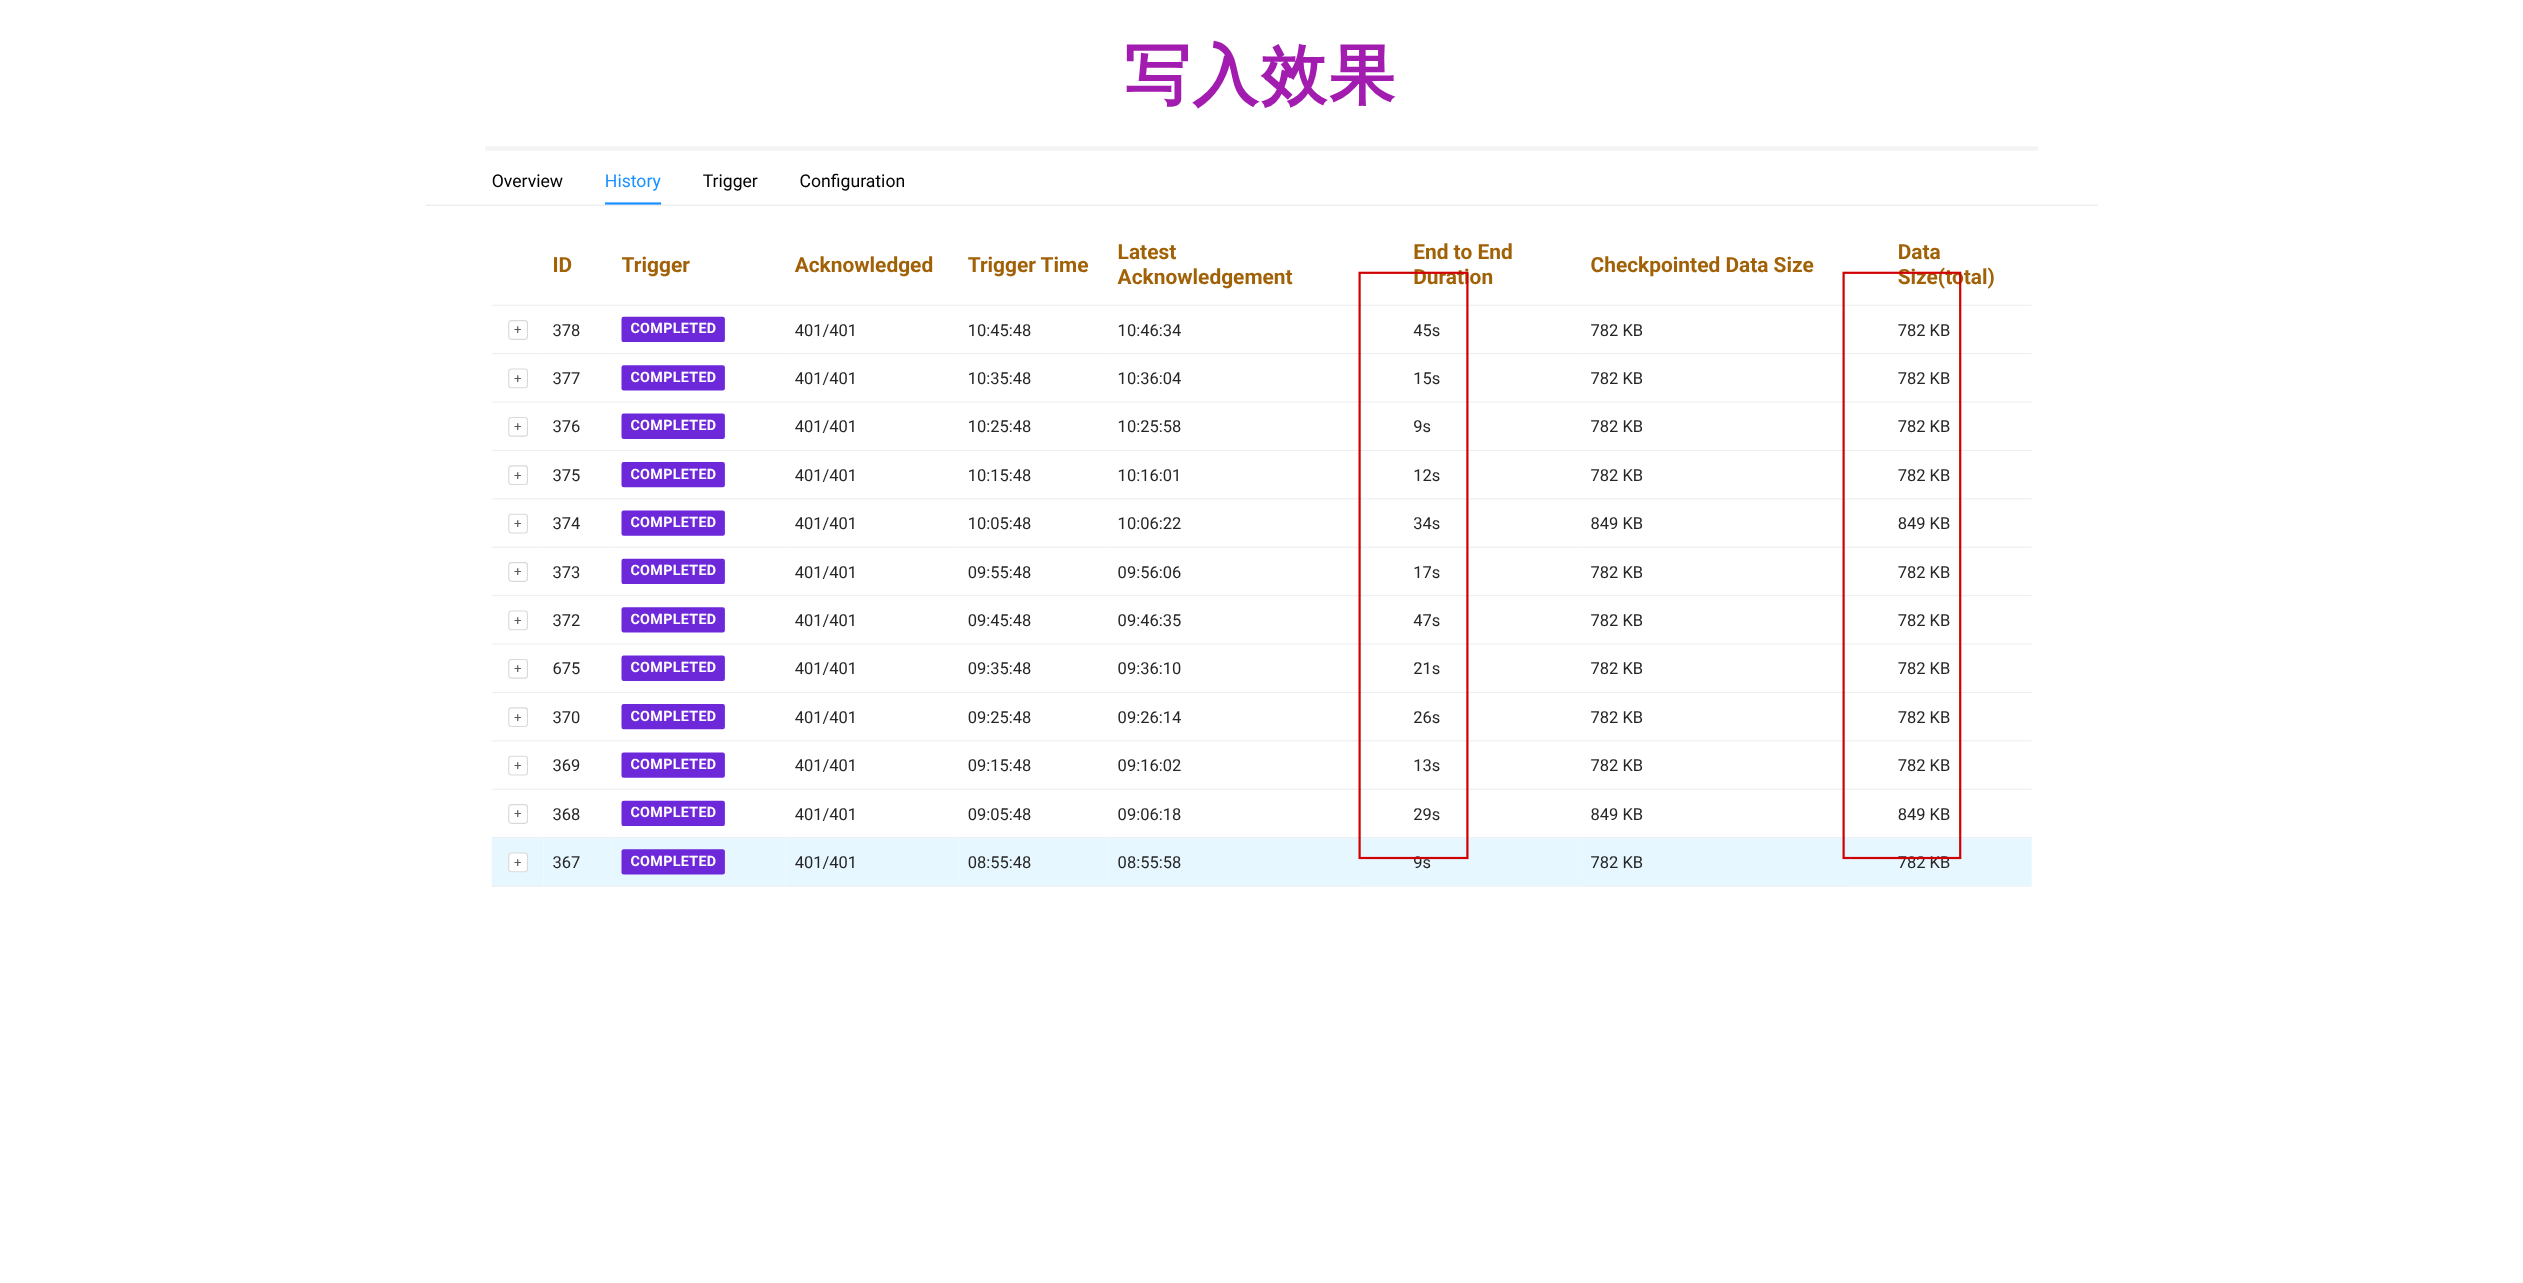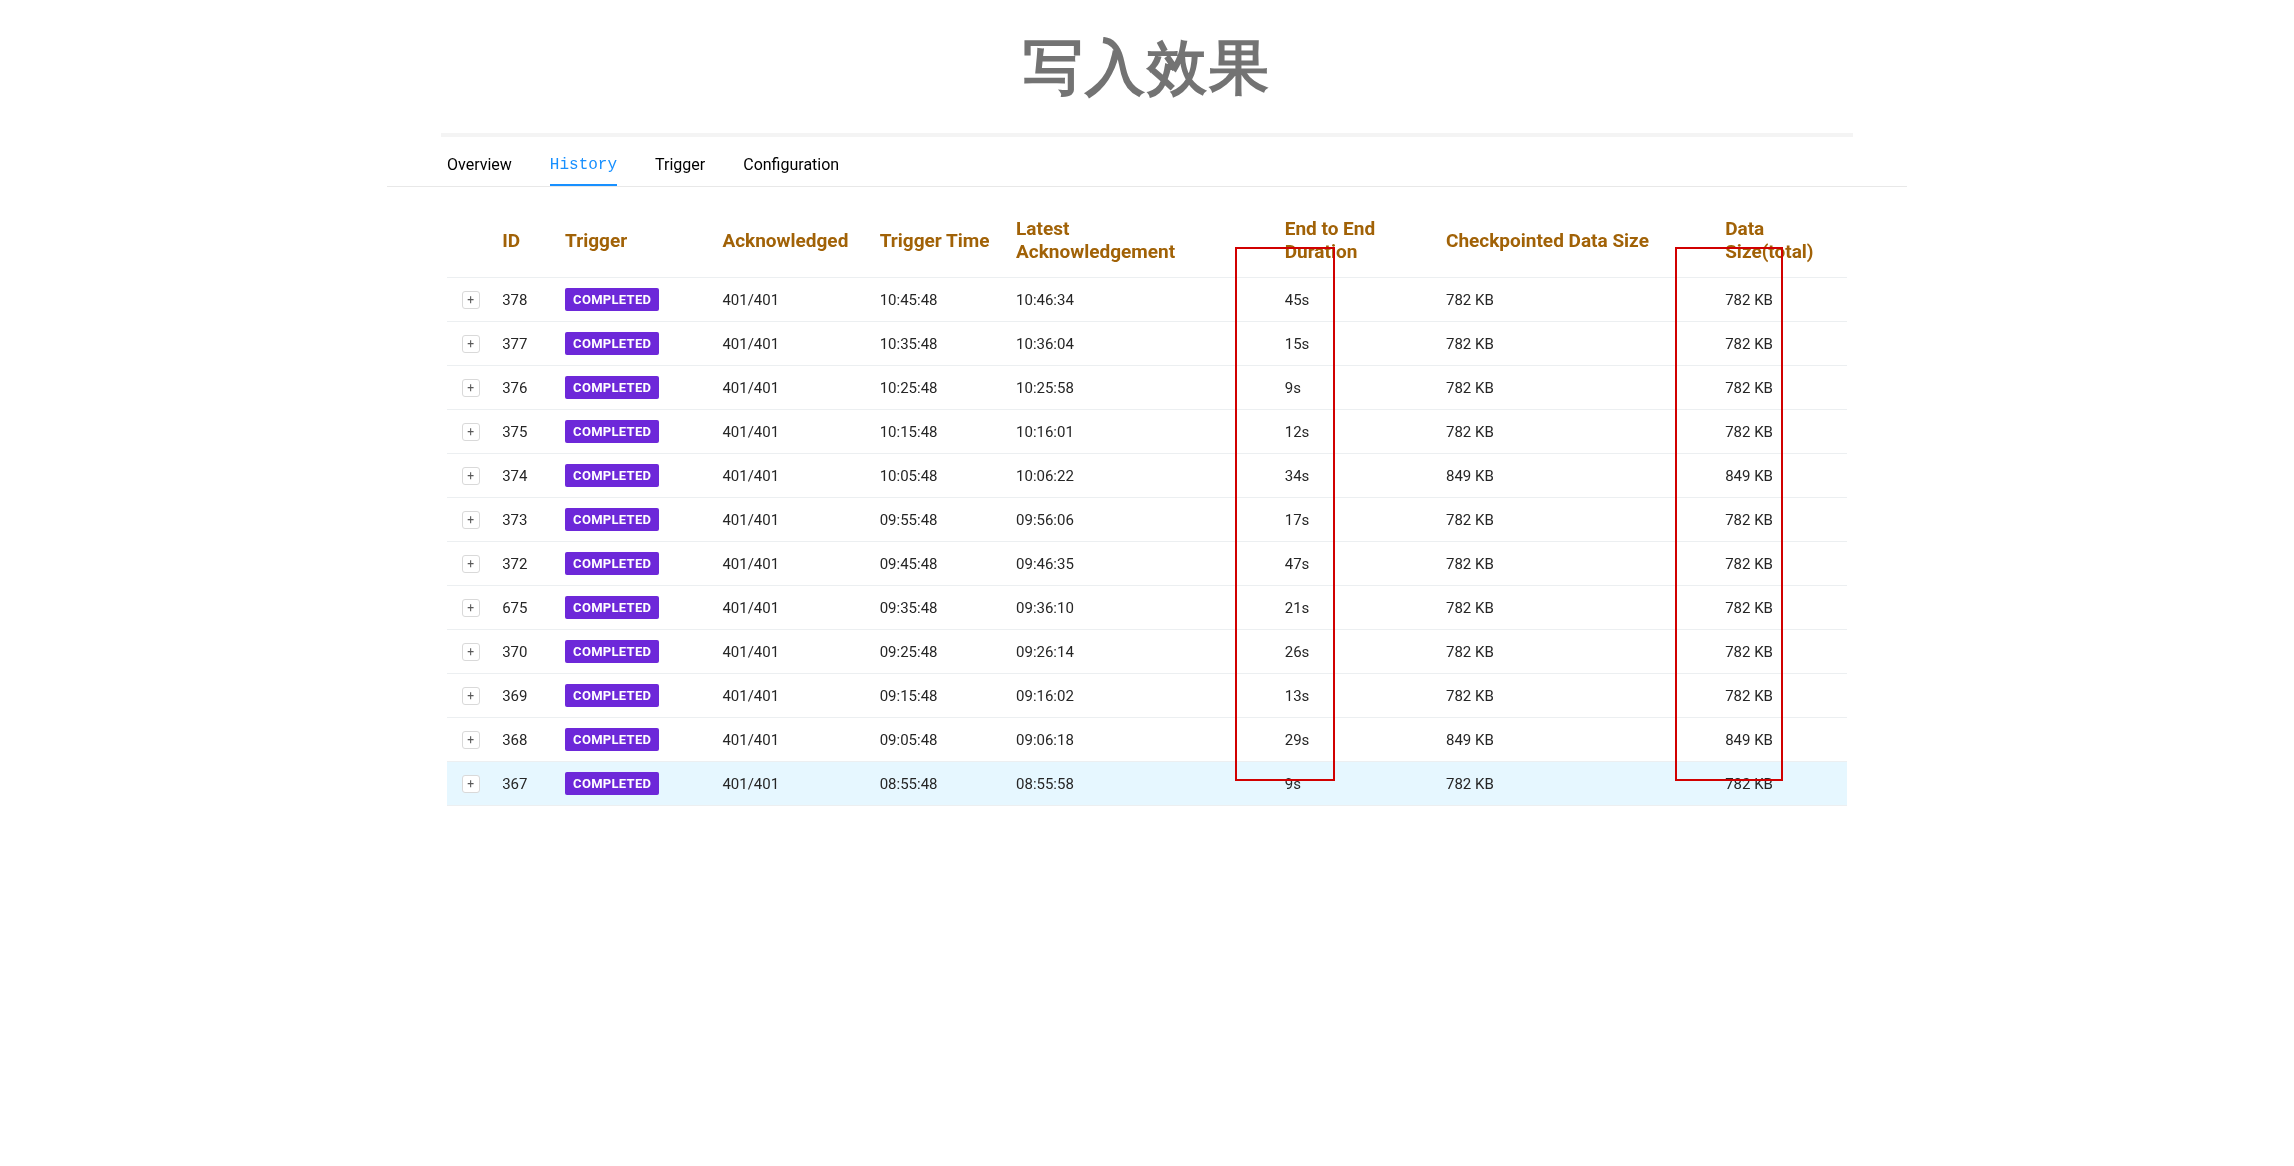--- a/index.html
+++ b/index.html
@@ -14,21 +14,21 @@
     max-width: 1520px;
     margin: 0 auto;
     padding: 0 0 40px 0;
   }
   .title {
     text-align: center;
     font-size: 60px;
     font-weight: 900;
     letter-spacing: 2px;
     padding: 28px 0 24px 0;
-    color: #737373;
+    color: #a21caf;
   }
   .rule {
     height: 4px;
     background: #f4f4f4;
     margin: 0 54px 0 54px;
   }
   .tabs {
     display: flex;
     gap: 38px;
     padding: 10px 60px 0 60px;
@@ -38,21 +38,20 @@
   .tab {
     padding: 8px 0 10px 0;
     font-size: 16px;
     color: #000000;
     cursor: pointer;
     border-bottom: 2px solid transparent;
   }
   .tab.active {
     color: #1890ff;
     border-bottom: 2px solid #1890ff;
-    font-family: Liberation Mono, monospace;
   }
   .table-wrap {
     padding: 18px 60px 0 60px;
     position: relative;
   }
   table {
     width: 100%;
     border-collapse: collapse;
     table-layout: fixed;
   }

